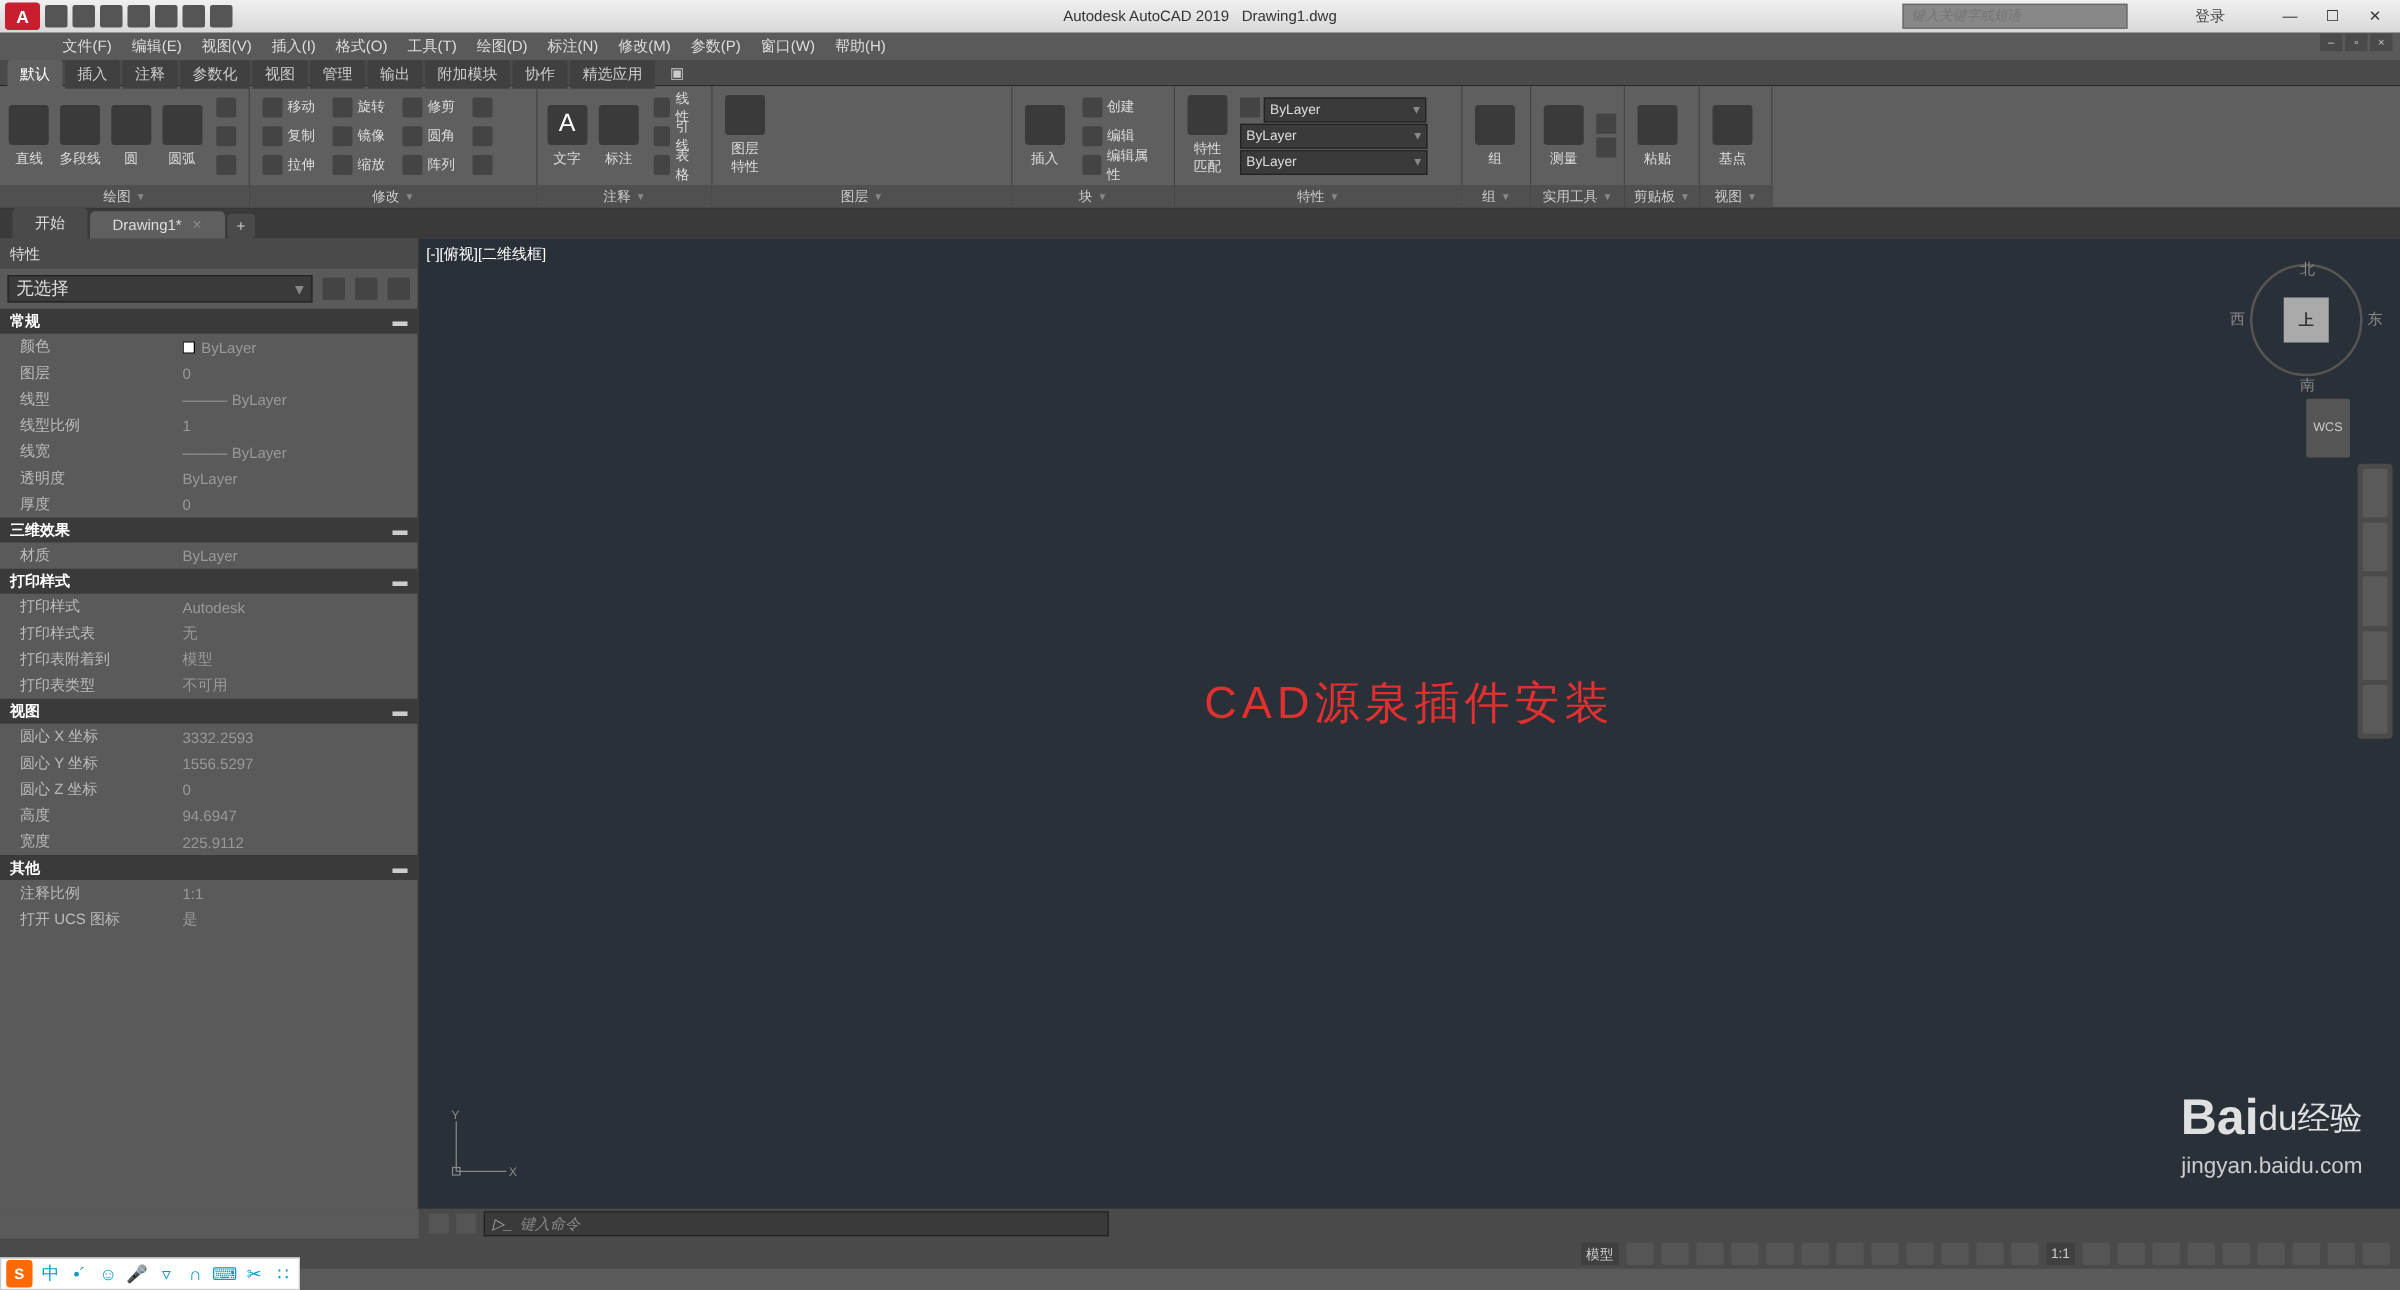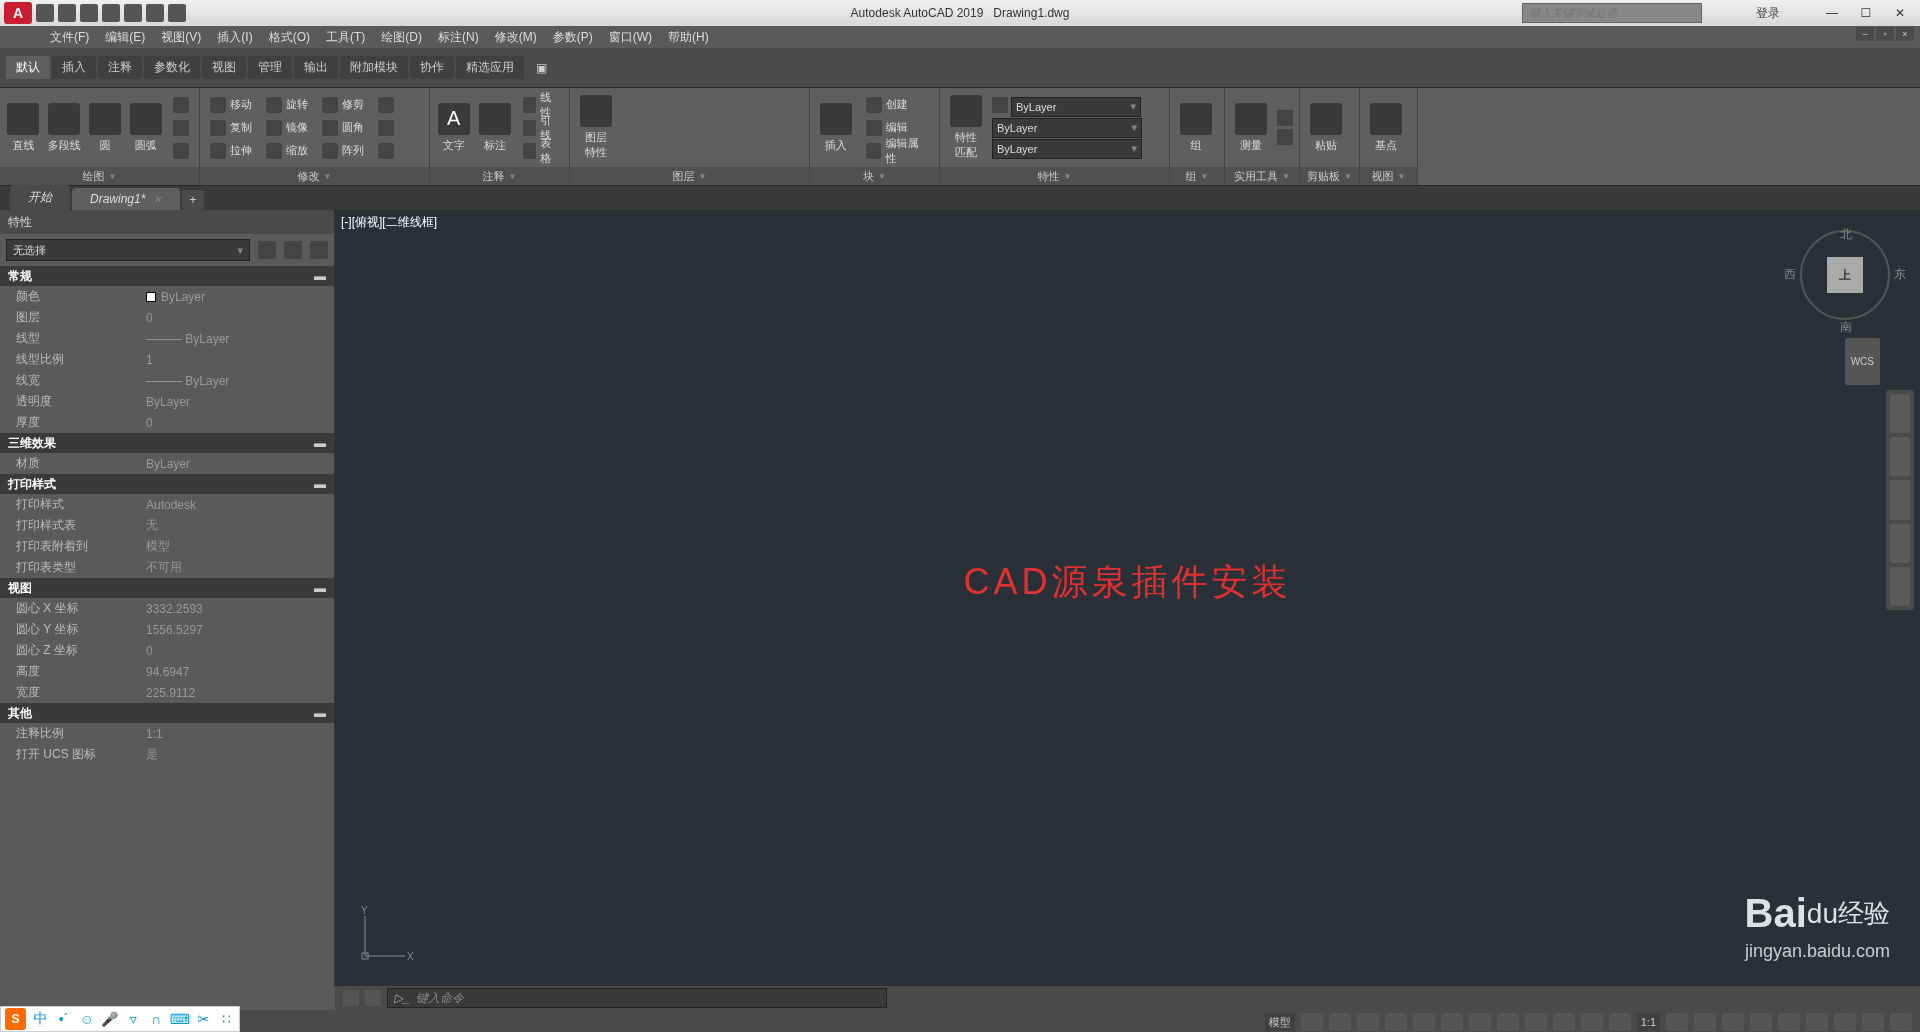--- a/index.html
+++ b/index.html
@@ -8,47 +8,47 @@
 .app-logo { width: 28px; height: 22px; background: #c81e2f; color: #fff; font-weight: bold; font-size: 14px; display: flex; align-items: center; justify-content: center; border-radius: 3px; margin-right: 4px; }
 .qat { display: flex; gap: 4px; align-items: center; }
 .qat .qbtn { width: 18px; height: 18px; background: #555; border-radius: 2px; }
 .title-center { position: absolute; left: 50%; transform: translateX(-50%); color: #333; font-size: 12px; display: flex; gap: 10px; }
 .title-right { margin-left: auto; display: flex; align-items: center; gap: 6px; }
 .search-box { width: 180px; height: 20px; background: #888; border: 1px solid #666; color: #ddd; padding: 0 6px; font-size: 11px; font-style: italic; }
 .win-btns { display: flex; gap: 2px; margin-left: 12px; }
 .win-btn { width: 32px; height: 20px; display: flex; align-items: center; justify-content: center; color: #333; font-size: 12px; }
 .menubar { height: 22px; background: #5a5a5a; display: flex; align-items: center; padding: 0 8px 0 50px; gap: 16px; }
 .menubar span { font-size: 12px; color: #ddd; }
-.ribbon-tabs { height: 40px; background: #4a4a4a; display: flex; align-items: center; padding: 0 6px; gap: 2px; border-bottom: 1px solid #2a2a2a; }
+.ribbon-tabs { height: 21px; background: #4a4a4a; display: flex; align-items: flex-start; padding: 0 6px; gap: 2px; border-bottom: 1px solid #2a2a2a; }
 .rtab { padding: 3px 10px; background: #404040; color: #ccc; font-size: 12px; border-radius: 3px 3px 0 0; }
 .rtab.active { background: #5f5f5f; color: #fff; }
 .ribbon { height: 98px; background: #5f5f5f; display: flex; border-bottom: 1px solid #2a2a2a; }
 .panel { border-right: 1px solid #464646; display: flex; flex-direction: column; }
 .panel-body { flex: 1; display: flex; align-items: center; padding: 4px 6px; gap: 6px; }
 .panel-title { height: 18px; background: #505050; font-size: 11px; color: #ccc; display: flex; align-items: center; justify-content: center; gap: 4px; }
 .panel-title::after { content: "▼"; font-size: 8px; color: #888; }
 .big-btn { display: flex; flex-direction: column; align-items: center; gap: 3px; width: 40px; }
 .big-btn .ico { width: 32px; height: 32px; background: #3a3a3a; border-radius: 3px; }
 .big-btn .lbl { font-size: 11px; color: #ddd; }
 .small-row { display: flex; flex-direction: column; gap: 3px; }
 .small-btn { display: flex; align-items: center; gap: 4px; height: 20px; padding: 0 4px; }
 .small-btn .ico { width: 16px; height: 16px; background: #444; border-radius: 2px; }
 .small-btn .lbl { font-size: 11px; color: #ddd; }
 .dropdown { width: 130px; height: 20px; background: #3a3a3a; border: 1px solid #222; display: flex; align-items: center; padding: 0 4px; font-size: 11px; color: #ddd; justify-content: space-between; }
 .dropdown::after { content: "▾"; color: #888; }
-.filetabs { height: 24px; background: #3a3a3a; display: flex; align-items: flex-end; padding: 0 10px; gap: 2px; font-style: italic; }
+.filetabs { height: 24px; background: #3a3a3a; display: flex; align-items: flex-end; padding: 0 10px; gap: 2px; }
 .filetab { padding: 4px 18px; background: #4a4a4a; color: #ddd; font-size: 12px; border-radius: 4px 4px 0 0; display: flex; align-items: center; gap: 8px; }
 .filetab.active { background: #5f5f5f; }
 .filetab .close { color: #888; font-size: 10px; }
 .plus-tab { width: 22px; height: 20px; background: #4a4a4a; color: #ccc; display: flex; align-items: center; justify-content: center; border-radius: 3px; }
 .main { display: flex; height: 776px; }
 .prop-panel { width: 335px; background: #5a5a5a; display: flex; flex-direction: column; border-right: 1px solid #333; }
 .prop-header { height: 24px; background: #4a4a4a; padding: 0 8px; display: flex; align-items: center; font-size: 12px; color: #ddd; }
 .prop-toolbar { height: 32px; display: flex; align-items: center; padding: 0 6px; gap: 8px; }
-.prop-select { flex: 1; height: 22px; background: #3a3a3a; border: 1px solid #222; color: #ddd; padding: 0 6px; font-size: 11px; display: flex; align-items: center; justify-content: space-between; }
+.prop-select { flex: 1; height: 22px; background: #3a3a3a; border: 1px solid #222; color: #ddd; padding: 0 6px; font-size: 14px; display: flex; align-items: center; justify-content: space-between; }
 .prop-select::after { content: "▾"; color: #888; }
 .prop-toolbar .pico { width: 18px; height: 18px; background: #444; border-radius: 2px; }
 .prop-section-hdr { height: 20px; background: #3a3a3a; padding: 0 8px; display: flex; align-items: center; justify-content: space-between; font-size: 12px; font-weight: bold; color: #fff; }
 .prop-section-hdr .collapse { color: #ccc; }
 .prop-row { display: flex; height: 21px; align-items: center; padding: 0 0 0 16px; font-size: 12px; color: #bbb; }
 .prop-row .key { width: 130px; }
 .prop-row .val { flex: 1; color: #999; display: flex; align-items: center; gap: 5px; }
 .color-swatch { width: 10px; height: 10px; background: #fff; border: 1px solid #000; display: inline-block; }
 .canvas-area { flex: 1; background: #2a3038; position: relative; }
 .vp-label { position: absolute; top: 4px; left: 6px; color: #fff; font-size: 12px; }

